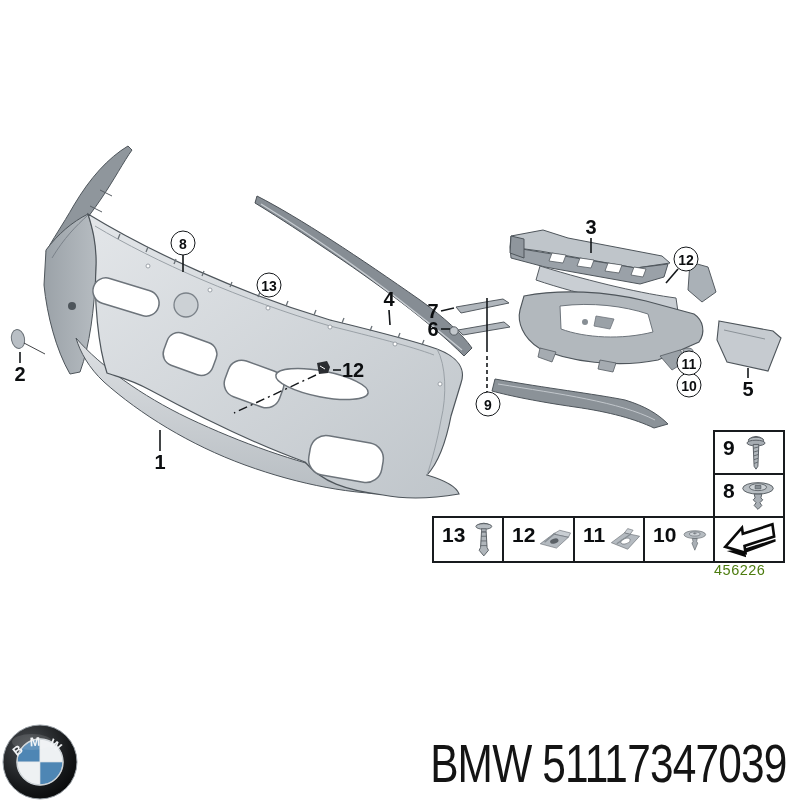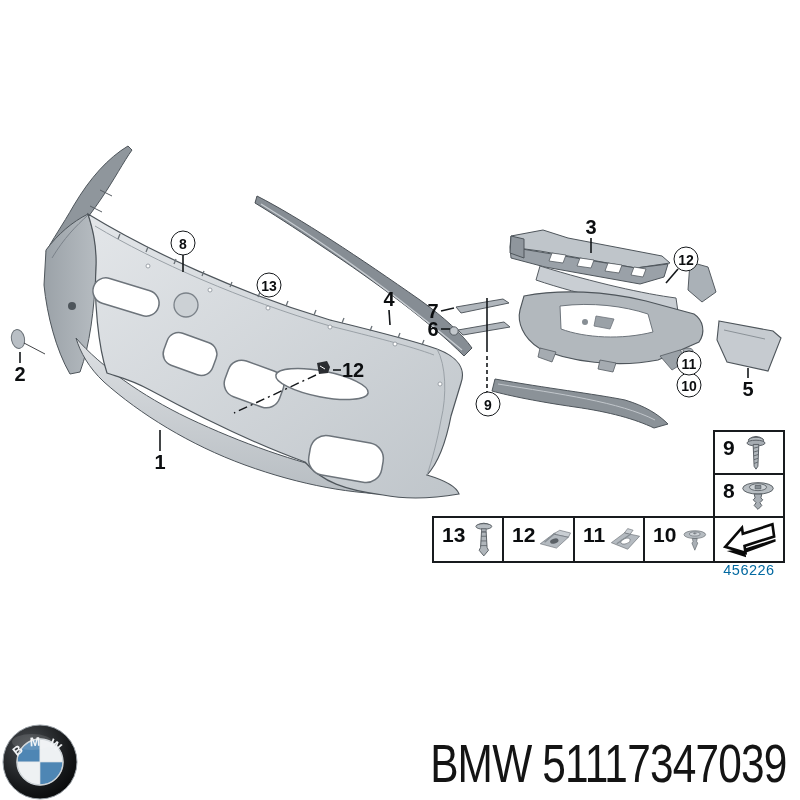--- a/index.html
+++ b/index.html
@@ -8,22 +8,22 @@
   .art{position:absolute;left:0;top:0;}
   
   .callout{position:absolute;transform:translate(-50%,-50%);color:#0c0e10;
            font-weight:bold;font-size:20px;line-height:1;white-space:nowrap;}
   .callout.circled{width:23px;height:23px;border:1.8px solid #14171a;border-radius:50%;
            background:#ffffff;font-size:14px;display:flex;align-items:center;justify-content:center;}
   
   .fcell{position:absolute;display:flex;align-items:center;}
   .fcell .cnum{font-weight:bold;font-size:21px;color:#0b0d0f;margin:0 2px 10px 7px;}
   .fcell svg{display:block;}
-  .drawno{position:absolute;top:562px;left:714px;width:70px;text-align:center;
-          font-size:14.5px;color:#0369a1;letter-spacing:.5px;}
+  .drawno{position:absolute;top:562px;left:714px;width:70px;text-align:left;
+          font-size:14.5px;color:#4d7c0f;letter-spacing:.5px;}
   .partno{position:absolute;top:733px;right:13px;font-size:53px;color:#141414;
           letter-spacing:-1px;transform:scaleX(.8);transform-origin:100% 50%;white-space:nowrap;}
   .roundel{position:absolute;left:2px;top:724px;}
 </style>
 </head>
 <body>
 
 <div class="stage">
 
   <svg class="art" width="800" height="800" viewBox="0 0 800 800">

